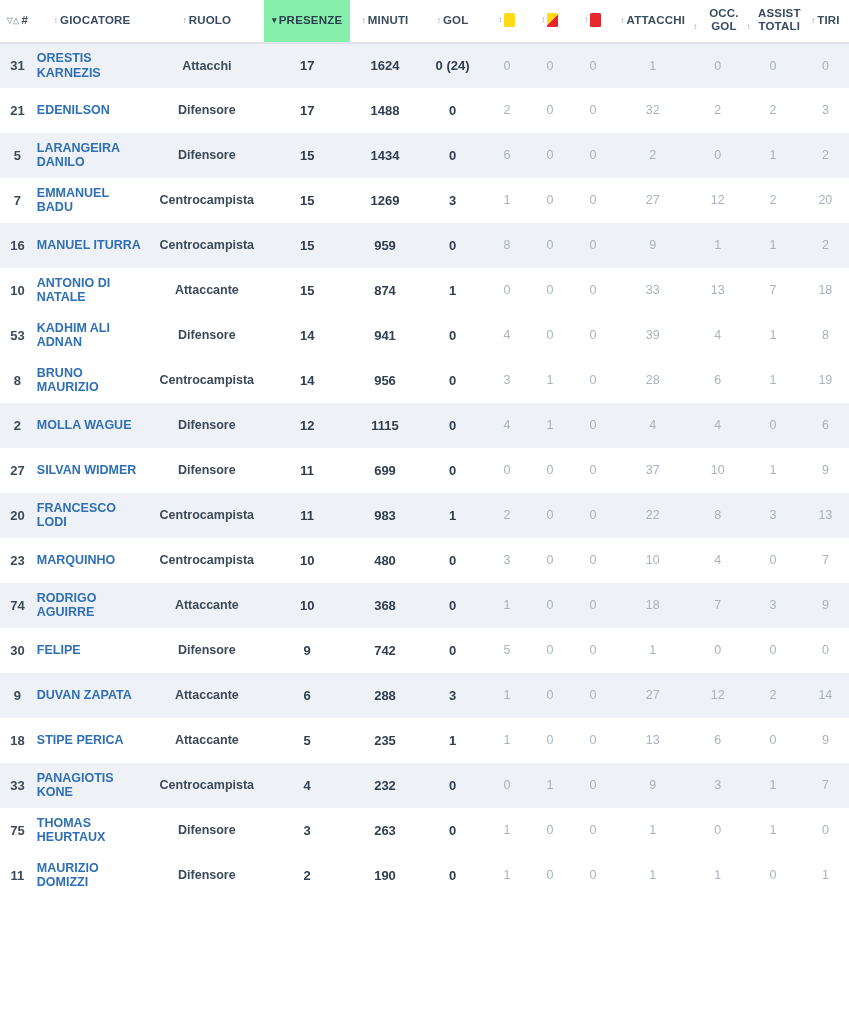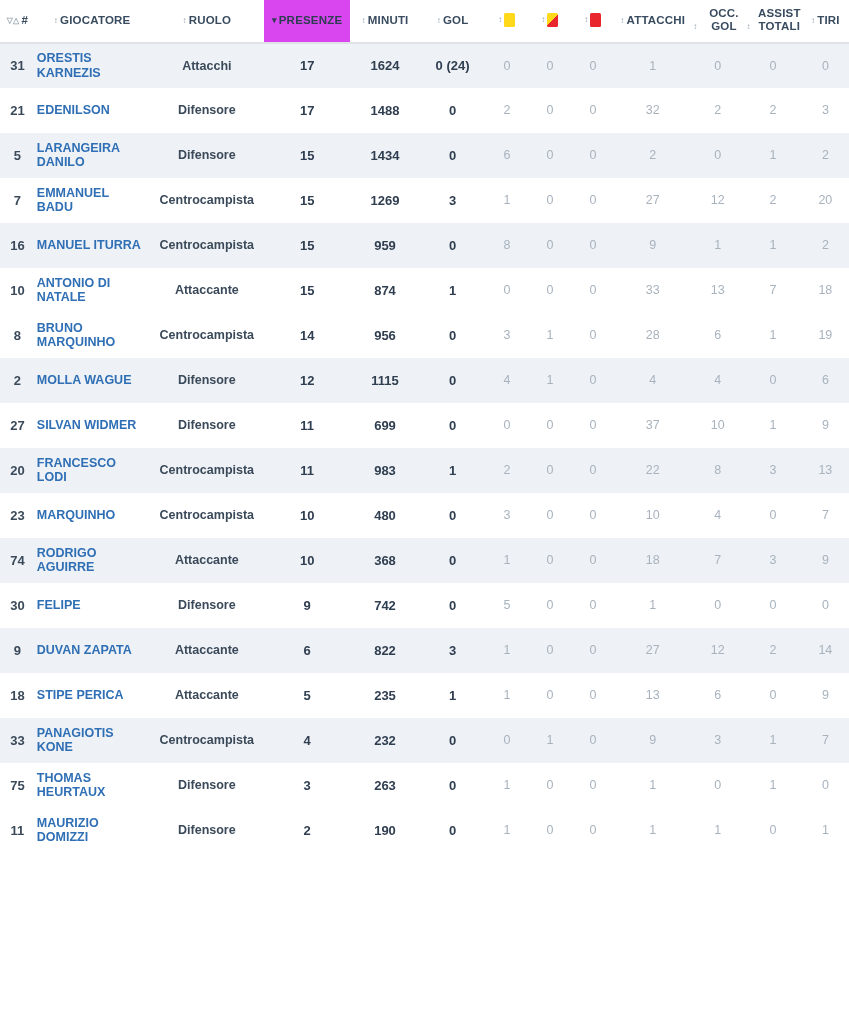--- a/index.html
+++ b/index.html
@@ -30,21 +30,21 @@
     font-weight: bold;
     color: #384b5f;
     text-transform: uppercase;
     letter-spacing: 0.2px;
     padding: 7px 2px 9px 2px;
     vertical-align: middle;
     text-align: center;
     white-space: nowrap;
   }
   thead th.sorted {
-    background: #d946ef;
+    background: #86efac;
     color: #2c3e50;
   }
   .sort-ico {
     display: inline-block;
     font-size: 8px;
     color: #9aa7b4;
     line-height: 1;
     margin-right: 2px;
     vertical-align: middle;
   }
@@ -266,22 +266,37 @@
           <td class="strong">1</td>
           <td class="dim">0</td>
           <td class="dim">0</td>
           <td class="dim">0</td>
           <td class="dim">33</td>
           <td class="dim">13</td>
           <td class="dim">7</td>
           <td class="dim">18</td>
         </tr>
         <tr class="odd">
+          <td class="num">53</td>
+          <td class="player">KADHIM ALI ADNAN</td>
+          <td class="role">Difensore</td>
+          <td class="strong">14</td>
+          <td class="strong">941</td>
+          <td class="strong">0</td>
+          <td class="dim">4</td>
+          <td class="dim">0</td>
+          <td class="dim">0</td>
+          <td class="dim">39</td>
+          <td class="dim">4</td>
+          <td class="dim">1</td>
+          <td class="dim">8</td>
+        </tr>
+        <tr class="odd">
           <td class="num">8</td>
-          <td class="player">BRUNO MARQUINHO</td>
+          <td class="player">BRUNO MAURIZIO</td>
           <td class="role">Centrocampista</td>
           <td class="strong">14</td>
           <td class="strong">956</td>
           <td class="strong">0</td>
           <td class="dim">3</td>
           <td class="dim">1</td>
           <td class="dim">0</td>
           <td class="dim">28</td>
           <td class="dim">6</td>
           <td class="dim">1</td>
@@ -375,21 +390,21 @@
           <td class="dim">1</td>
           <td class="dim">0</td>
           <td class="dim">0</td>
           <td class="dim">0</td>
         </tr>
         <tr class="even">
           <td class="num">9</td>
           <td class="player">DUVAN ZAPATA</td>
           <td class="role">Attaccante</td>
           <td class="strong">6</td>
-          <td class="strong">822</td>
+          <td class="strong">288</td>
           <td class="strong">3</td>
           <td class="dim">1</td>
           <td class="dim">0</td>
           <td class="dim">0</td>
           <td class="dim">27</td>
           <td class="dim">12</td>
           <td class="dim">2</td>
           <td class="dim">14</td>
         </tr>
         <tr class="odd">

